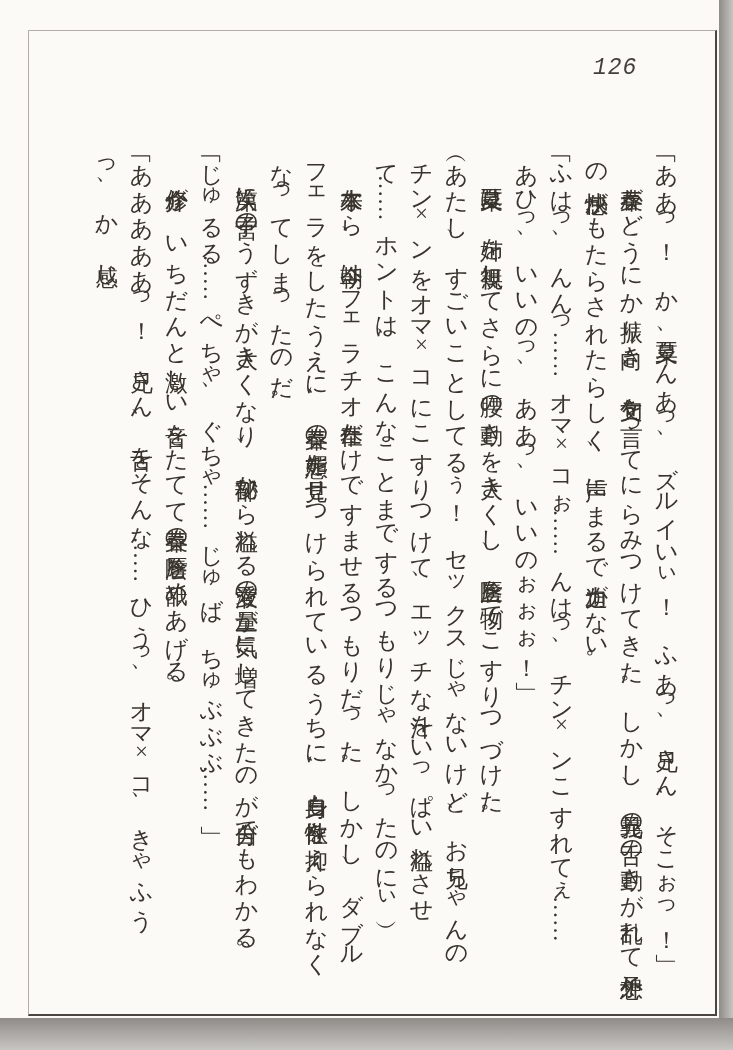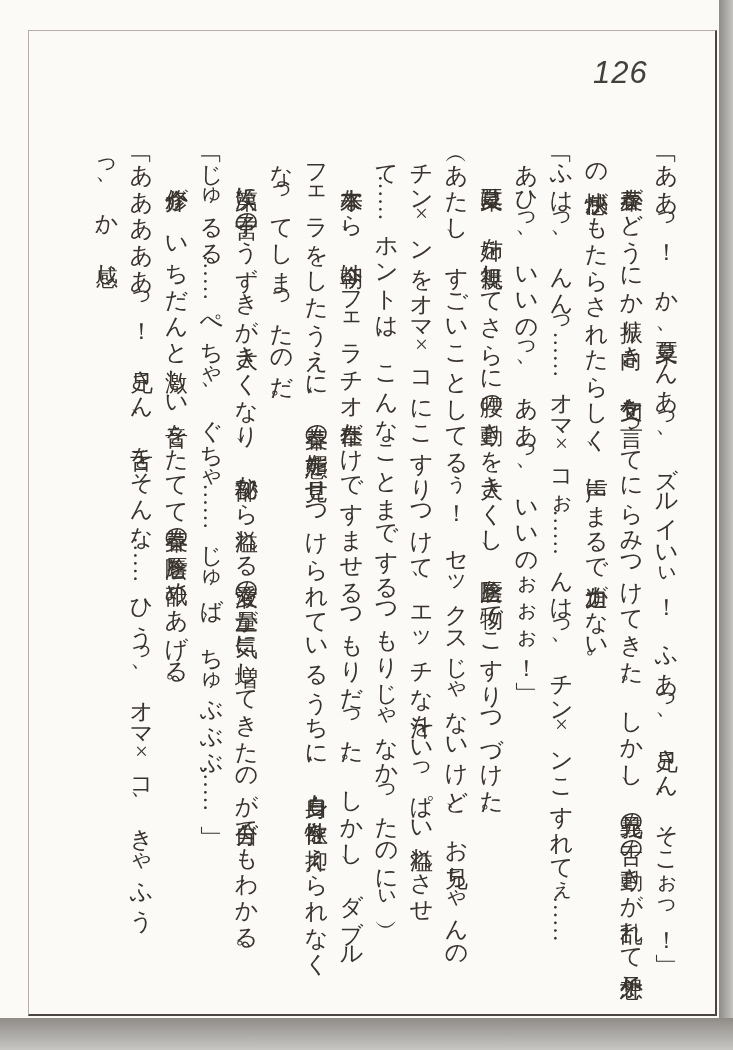--- a/index.html
+++ b/index.html
@@ -34,23 +34,23 @@
     border-top: 1px solid #b3afa8;
     border-left: 1px solid #b3afa8;
     border-right: 2px solid #4a463f;
     border-bottom: 2px solid #4a463f;
     box-sizing: border-box;
     pointer-events: none;
   }
   .page-number {
     position: absolute;
     left: 593px; top: 55px;
-    font-family: Liberation Sans, sans-serif;
+    font-family: Liberation Mono, monospace;
     font-style: italic;
-    font-size: 31px;
+    font-size: 23px;
     color: #44403a;
     letter-spacing: 1px;
   }
   .text-block {
     position: absolute;
     top: 148px;
     right: 49px;
     height: 818px;
     width: 610px;
     writing-mode: vertical-rl;

